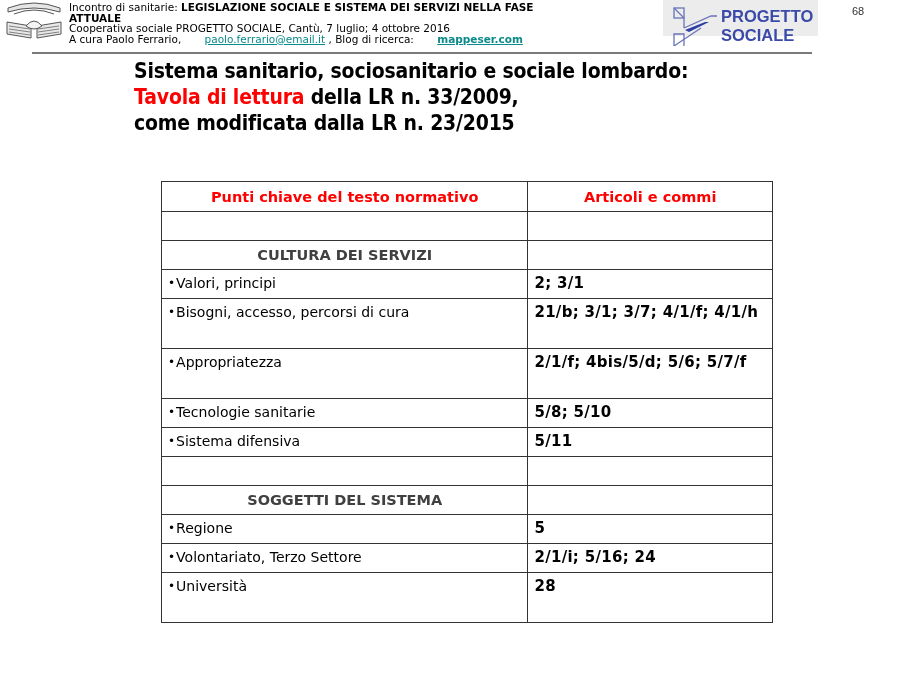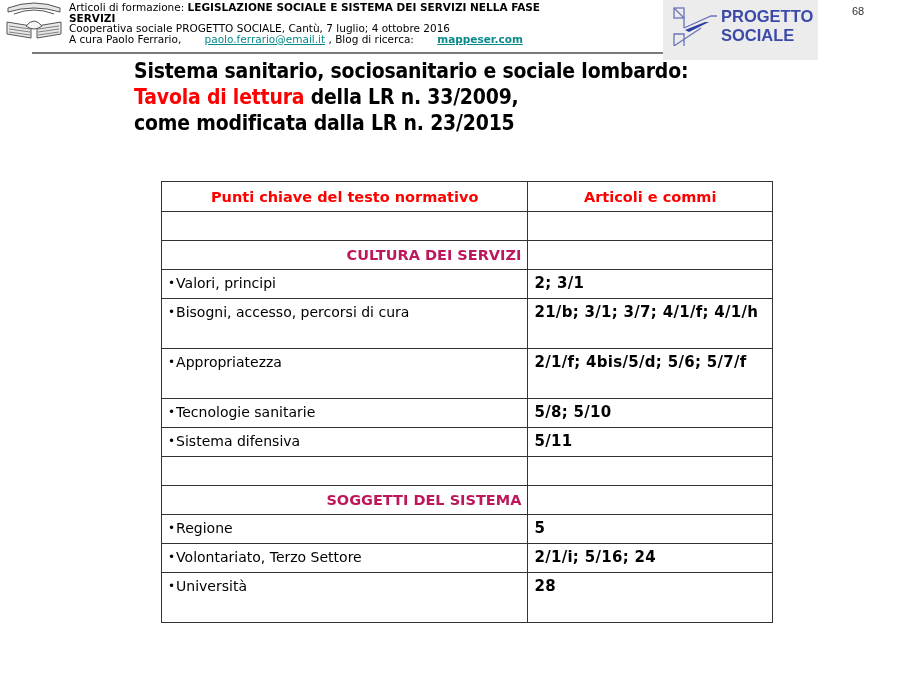--- a/index.html
+++ b/index.html
@@ -15,21 +15,21 @@
       font-family: "DejaVu Sans", sans-serif;
     }
     .hdr-text .b { font-weight: bold; }
     .hdr-text a { color: #0a8a8a; text-decoration: underline; margin-left: 20px; }
     .hdr-text a.strong { font-weight: bold; }
     .hdr-rule {
       position: absolute; left: 32px; top: 52px; width: 780px; height: 2px;
       background: #7a7a7a;
     }
     .ps-logo {
-      position: absolute; left: 663px; top: 0; width: 155px; height: 60px;
+      position: absolute; left: 663px; top: 0; width: 155px; height: 36px;
       background: #ececec;
     }
     .ps-logo svg { position: absolute; left: 8px; top: 6px; }
     .ps-logo .ps-text {
       position: absolute; left: 58px; top: 7px;
       font-family: "Liberation Sans", sans-serif; font-weight: bold;
       font-size: 16.5px; line-height: 19px; color: #3b4aa8;
     }
     .page-num {
       position: absolute; left: 852px; top: 5px;
@@ -51,21 +51,21 @@
       border: 1px solid #333; padding: 0 6px; vertical-align: top;
     }
     table.main col.c1 { width: 367px; }
     table.main col.c2 { width: 245px; }
     table.main th {
       color: #ff0000; font-weight: bold; text-align: center;
       height: 29px; vertical-align: middle; font-size: 14.5px; margin-top: 28px;
     }
     table.main td { height: 29px; line-height: 19px; padding-top: 4px; padding-bottom: 4px; box-sizing: border-box; }
     table.main td.sec {
-      color: #be185d; font-weight: bold; text-align: right; font-size: 14.5px;
+      color: #404040; font-weight: bold; text-align: center; font-size: 14.5px;
       vertical-align: middle; padding-top: 0; padding-bottom: 0;
     }
     table.main td.ref { font-weight: bold; font-size: 15px; letter-spacing: 0.3px; }
     tr.tall td { height: 50px; }
     tr.last td { height: 50px; }
     .bullet { font-size: 12px; position: relative; top: -1px; margin-right: 1px; }
   </style>
 </head>
 <body>
 
@@ -76,23 +76,23 @@
     <path d="M3 20 L27 24 L27 36 L3 32 Z" fill="#e8e8e8" stroke="#555" stroke-width="1"></path>
     <path d="M57 20 L33 24 L33 36 L57 32 Z" fill="#e8e8e8" stroke="#555" stroke-width="1"></path>
     <path d="M5 24 L26 27 M5 27 L26 30 M5 30 L26 33" stroke="#666" stroke-width="0.8"></path>
     <path d="M55 24 L34 27 M55 27 L34 30 M55 30 L34 33" stroke="#666" stroke-width="0.8"></path>
     <path d="M22 24 Q30 14 38 24 Q30 30 22 24 Z" fill="#f4f4f4" stroke="#555" stroke-width="1"></path>
   </svg>
 </div>
 
 <div class="hdr-text">
   <div>
-    <span>Articoli di formazione: </span><span class="b">LEGISLAZIONE SOCIALE E SISTEMA DEI SERVIZI NELLA FASE</span>
+    <span>Incontro di sanitarie: </span><span class="b">LEGISLAZIONE SOCIALE E SISTEMA DEI SERVIZI NELLA FASE</span>
   </div>
-  <div class="b">SERVIZI</div>
+  <div class="b">ATTUALE</div>
   <div>Cooperativa sociale PROGETTO SOCIALE, Cantù, 7 luglio; 4 ottobre 2016</div>
   <div>
     <span>A cura Paolo Ferrario, </span><a href="#">paolo.ferrario@email.it</a><span> , Blog di ricerca: </span><a href="#" class="strong">mappeser.com</a>
   </div>
 </div>
 
 <div class="hdr-rule"></div>
 
 <div class="ps-logo">
   <svg width="48" height="40" viewBox="0 0 48 40">

